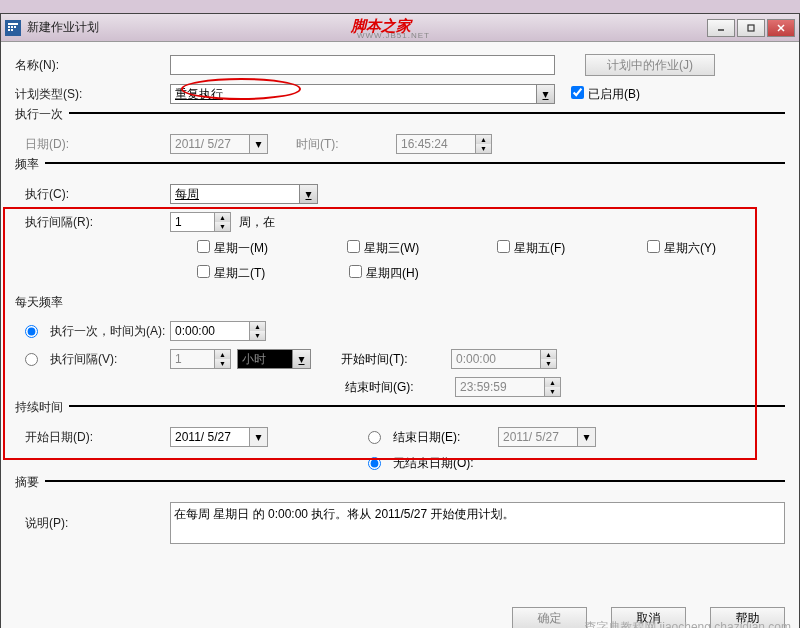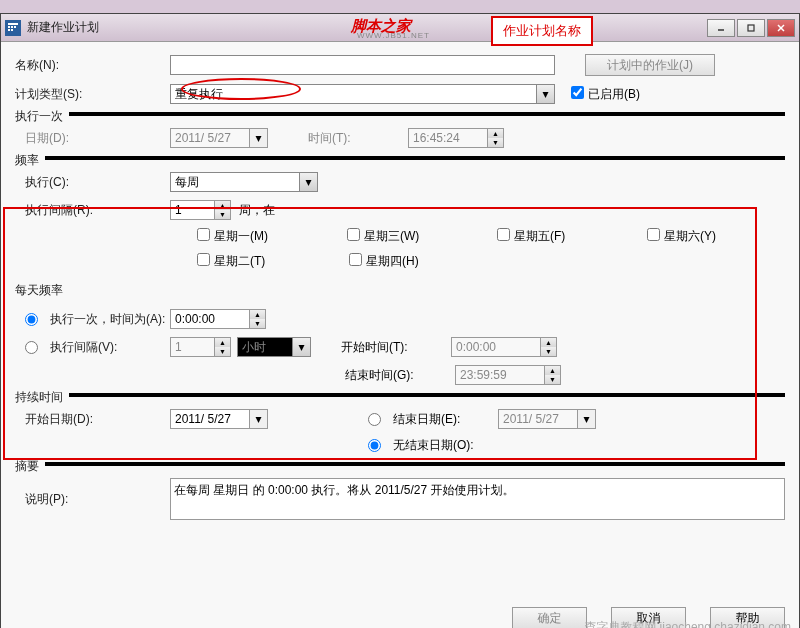--- a/index.html
+++ b/index.html
@@ -13,26 +13,26 @@
 .winbtns { display: flex; gap: 2px; }
 .winbtn { width: 28px; height: 18px; background: linear-gradient(#f8f8f8,#ddd); border: 1px solid #888; display: flex; align-items: center; justify-content: center; }
 .winbtn.close { background: linear-gradient(#e07070,#c04040); }
 .content { padding: 12px 14px; background: #f8f8f8; height: calc(100% - 28px); overflow: hidden; position: relative; }
 .row { display: flex; align-items: center; margin-bottom: 8px; }
 .lbl { width: 155px; color: #222; }
 .lbl.indent { padding-left: 10px; }
 .textinput { height: 20px; border: 1px solid #888; background: #fff; padding: 0 4px; }
 .nameinput { width: 385px; }
 .jobbtn { width: 130px; height: 22px; background: linear-gradient(#f8f8f8,#e0e0e0); border: 1px solid #999; color: #888; margin-left: 30px; }
-.combo { display: flex; }
+.combo { display: flex; text-decoration: underline; }
 .combo input { height: 20px; border: 1px solid #888; background: #fff; padding: 0 4px; }
 .combo .drop { width: 18px; height: 20px; border: 1px solid #888; border-left: none; background: linear-gradient(#f0f0f0,#d0d0d0); display: flex; align-items: center; justify-content: center; }
 .chk { display: flex; align-items: flex-start; gap: 4px; }
 .chk input { width: 13px; height: 13px; }
-.fieldset { border-top: 4px solid #000000; padding-top: 12px; margin-top: 8px; position: relative; }
+.fieldset { border-top: 2px solid #000000; padding-top: 20px; margin-top: 8px; position: relative; }
 .fieldset .legend { position: absolute; top: -8px; left: 0; background: #f8f8f8; padding-right: 6px; color: #222; }
 .disabled { color: #888; }
 .datepick { display: flex; align-items: center; }
 .datepick input { width: 80px; height: 20px; border: 1px solid #999; background: #f8f8f8; padding: 0 4px; }
 .datepick .cal { width: 18px; height: 20px; border: 1px solid #999; border-left: none; background: #f0f0f0; display: flex; align-items: center; justify-content: center; }
 .spinner { display: flex; }
 .spinner input { width: 60px; height: 20px; border: 1px solid #999; background: #fff; padding: 0 4px; }
 .spinner .spinbtns { display: flex; flex-direction: column; border: 1px solid #999; border-left: none; }
 .spinner .sb { width: 15px; height: 9px; background: linear-gradient(#f0f0f0,#d8d8d8); display: flex; align-items: center; justify-content: center; font-size: 7px; }
 .redbox { border: 2px solid #d00; position: absolute; }
@@ -108,21 +108,21 @@
     </div>
 
     <div class="fieldset">
       <span class="legend disabled">执行一次</span>
       <div class="row">
         <span class="lbl indent disabled">日期(D):</span>
         <div class="datepick">
           <input class="disabled" disabled="" value="2011/ 5/27" style="">
           <div class="cal">▾</div>
         </div>
-        <span class="disabled" style="margin-left:40px;width:100px">时间(T):</span>
+        <span class="disabled" style="margin-left:28px;width:100px">时间(T):</span>
         <div class="spinner">
           <input class="disabled" style="width: 80px; background: rgb(248, 248, 248);" disabled="" value="16:45:24">
           <div class="spinbtns">
               <div class="sb">▲</div>
               <div class="sb">▼</div>
             </div>
         </div>
       </div>
     </div>
 
@@ -274,15 +274,14 @@
       <button class="dlgbtn">取消</button>
       <button class="dlgbtn">帮助</button>
     </div>
 
     <div class="redbox" style="top:165px;left:2px;width:754px;height:253px"></div>
     <div class="redcircle"></div>
   </div>
 
   <span class="watermark">脚本之家</span>
   <span class="watermark2">WWW.JB51.NET</span>
-  <span class="annotation">作业计划名称</span>
   <span class="btmwm"><span>查字典教程网</span> <span>jiaocheng.chazidian.com</span></span>
 </div>
 
 </body></html>

